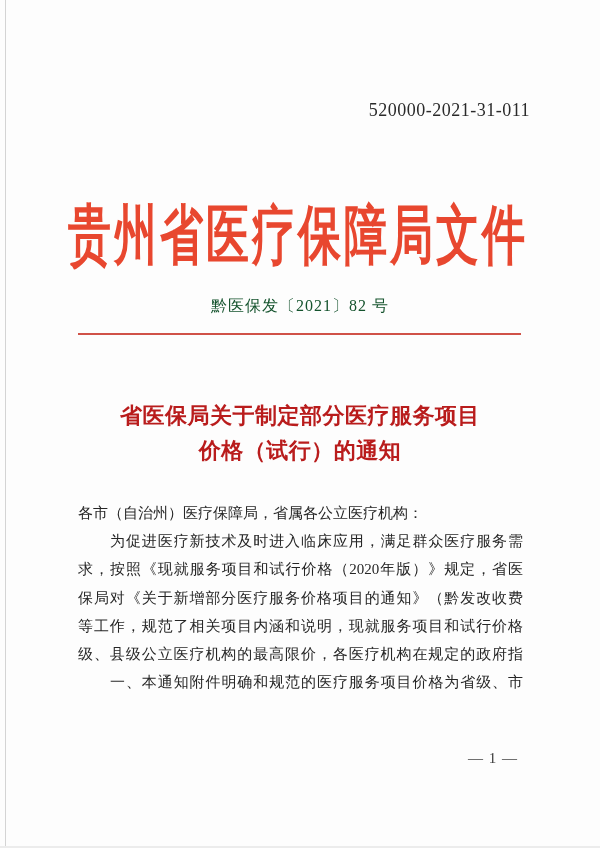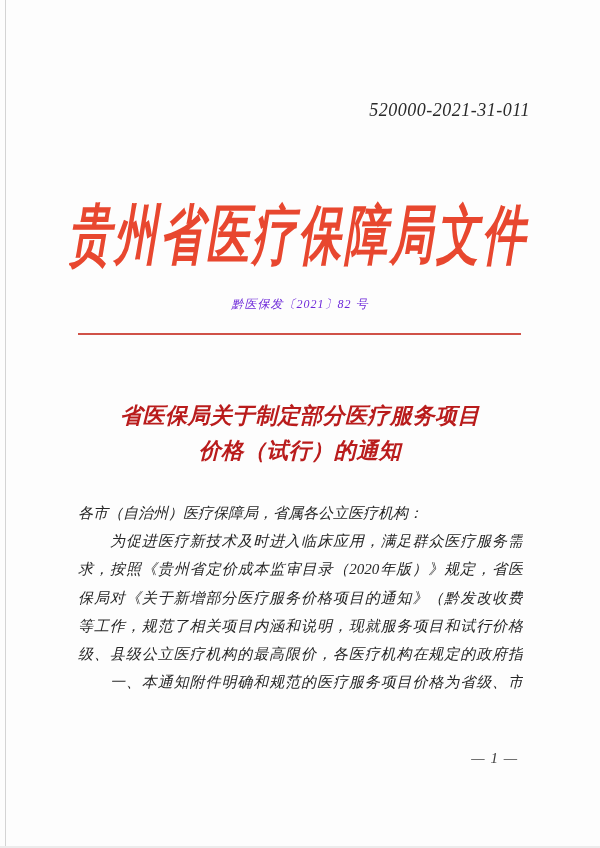--- a/index.html
+++ b/index.html
@@ -7,21 +7,20 @@
     padding: 0;
     background: #ffffff;
   }
   .sheet {
     position: relative;
     width: 600px;
     height: 848px;
     background: #fdfdfd;
     overflow: hidden;
     font-family: "Liberation Serif", serif;
-    font-style: italic;
   }
   
   .scan-line-left {
     position: absolute;
     left: 5px; top: 0; bottom: 0;
     width: 1px;
     background: #d4d4d4;
   }
   .scan-edge-bottom {
     position: absolute;
@@ -53,22 +52,22 @@
     color: var(--accent-red, #e8472f);
     transform: scaleY(1.5);
     transform-origin: 50% 50%;
     white-space: nowrap;
   }
   .issue-number {
     position: absolute;
     top: 296px;
     left: 0; right: 0;
     text-align: center;
-    font-size: 12px;
-    color: #6d28d9;
+    font-size: 16px;
+    color: #14532d;
     letter-spacing: 1px;
   }
   .red-rule {
     position: absolute;
     top: 333px;
     left: 78px;
     width: 443px;
     height: 2px;
     background: var(--rule-red, #d05248);
   }
@@ -135,21 +134,21 @@
   <div class="red-rule"></div>
 
   <div class="doc-title">
     <div>省医保局关于制定部分医疗服务项目</div>
     <div>价格（试行）的通知</div>
   </div>
 
   <div class="body-block">
     <div class="ln">各市（自治州）医疗保障局，省属各公立医疗机构：</div>
     <div class="ln indent fill">为促进医疗新技术及时进入临床应用，满足群众医疗服务需</div>
-    <div class="ln fill">求，按照《贵州省定价成本监审目录（2020年版）》规定，省医</div>
+    <div class="ln fill">求，按照《现就服务项目和试行价格（2020年版）》规定，省医</div>
     <div class="ln fill">保局对《关于新增部分医疗服务价格项目的通知》（黔发改收费</div>
     <div class="ln fill">等工作，规范了相关项目内涵和说明，现就服务项目和试行价格</div>
     <div class="ln fill">级、县级公立医疗机构的最高限价，各医疗机构在规定的政府指</div>
     <div class="ln indent fill">一、本通知附件明确和规范的医疗服务项目价格为省级、市</div>
   </div>
 
   <div class="page-footer">— 1 —</div>
 
 </div>
 

